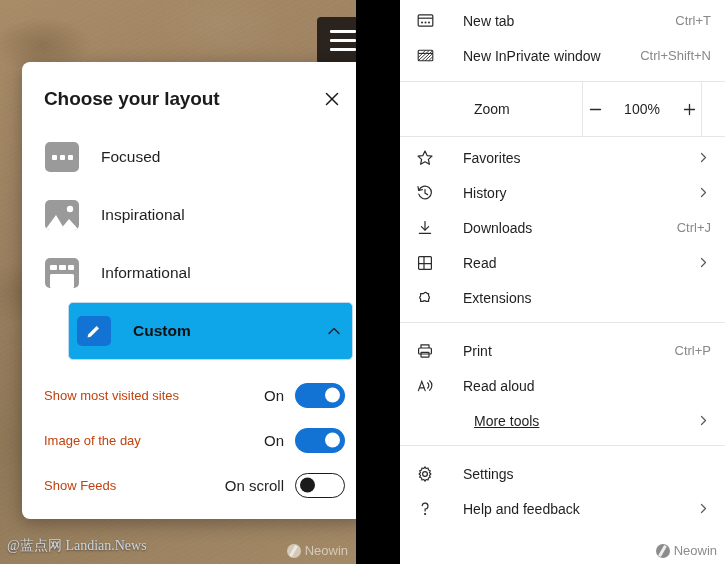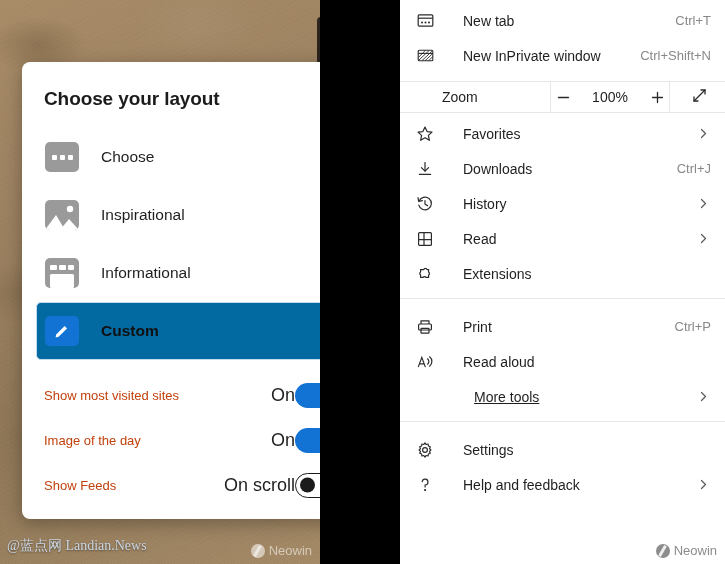--- a/index.html
+++ b/index.html
@@ -13,21 +13,21 @@
     position: relative;
     width: 725px;
     height: 564px;
     background: #000;
   }
 
   
   .page-left {
     position: absolute;
     left: 0; top: 0;
-    width: 320px; height: 564px;
+    width: 356px; height: 564px;
     overflow: hidden;
     background-color: #9c8160;
     background-image:
       radial-gradient(ellipse 70px 40px at 12% 8%, rgba(120,96,66,0.55), rgba(120,96,66,0) 70%),
       radial-gradient(ellipse 90px 50px at 62% 4%, rgba(168,143,110,0.6), rgba(168,143,110,0) 70%),
       radial-gradient(ellipse 50px 30px at 88% 18%, rgba(110,88,60,0.5), rgba(110,88,60,0) 70%),
       radial-gradient(ellipse 60px 36px at 30% 33%, rgba(175,150,116,0.55), rgba(175,150,116,0) 70%),
       radial-gradient(ellipse 80px 44px at 8% 52%, rgba(125,101,70,0.5), rgba(125,101,70,0) 70%),
       radial-gradient(ellipse 55px 34px at 95% 47%, rgba(178,153,120,0.5), rgba(178,153,120,0) 70%),
       radial-gradient(ellipse 75px 40px at 20% 78%, rgba(130,106,74,0.5), rgba(130,106,74,0) 70%),
@@ -99,22 +99,23 @@
   .layout-row {
     display: flex;
     align-items: center;
     height: 58px;
     padding: 0 8px;
     border-radius: 5px;
     cursor: pointer;
     border: 1px solid transparent;
   }
   .layout-row.selected {
-    background: #0369a1;
+    background: #0ea5e9;
     border: 1px solid #c3d9ee;
+    margin-left: 32px;
   }
   .layout-thumb {
     width: 34px; height: 30px;
     border-radius: 5px;
     background: #9a9a9a;
     flex: 0 0 auto;
     display: flex; align-items: center; justify-content: center;
     position: relative;
     overflow: hidden;
   }
@@ -146,22 +147,23 @@
     align-items: center;
     height: 40px;
     margin-top: 5px;
   }
   .opt-label {
     font-size: 13px;
     color: #c2410c;
     flex: 1 1 auto;
   }
   .opt-state {
-    font-size: 18px;
+    font-size: 15px;
     color: #1f1f1f;
+    margin-right: 11px;
     white-space: nowrap;
   }
   .toggle {
     width: 50px; height: 25px;
     border-radius: 13px;
     position: relative;
     flex: 0 0 auto;
     cursor: pointer;
   }
   .toggle.on { background: #1273d4; }
@@ -262,23 +264,24 @@
   .menu-sep {
     height: 1px;
     background: #e6e6e6;
     margin: 7px 0;
   }
 
   
   .zoom-row {
     display: flex;
     align-items: stretch;
-    height: 32px;
+    height: 56px;
     border-top: 1px solid #e6e6e6;
     border-bottom: 1px solid #e6e6e6;
+    padding-left: 32px;
   }
   .zoom-label-cell {
     flex: 0 0 150px;
     display: flex; align-items: center;
     padding-left: 42px;
     font-size: 14px;
     color: #1f1f1f;
   }
   .zoom-ctrl-cell {
     flex: 1 1 auto;
@@ -337,21 +340,21 @@
       <div class="layout-list">
 
         <div class="layout-row">
           <div class="layout-thumb">
             <div class="dots">
               <i></i>
               <i></i>
               <i></i>
             </div>
           </div>
-          <div class="layout-label">Choose</div>
+          <div class="layout-label">Focused</div>
         </div>
 
         <div class="layout-row">
           <div class="layout-thumb">
             <svg class="pic-mountain" viewBox="0 0 34 30">
               <circle cx="25" cy="9" r="3.2" fill="#ffffff"></circle>
               <path d="M0 30 L11 15 L20 30 Z" fill="#ffffff"></path>
               <path d="M15 30 L24 19 L34 30 Z" fill="#ffffff"></path>
             </svg>
           </div>
@@ -490,48 +493,48 @@
         <span class="menu-label">Favorites</span>
         <span class="menu-chevron">
           <svg width="13" height="13" viewBox="0 0 13 13" fill="none" stroke="currentColor" stroke-width="1.2" stroke-linecap="round" stroke-linejoin="round">
               <path d="M4.5 2.5 L8.5 6.5 L4.5 10.5"></path>
             </svg>
         </span>
       </div>
 
       <div class="menu-item">
         <span class="menu-icon">
+          <svg width="18" height="18" viewBox="0 0 18 18" fill="none" stroke="currentColor" stroke-width="1.2" stroke-linecap="round">
+            <path d="M3 6.2 A6.4 6.4 0 1 1 2.8 10.2"></path>
+            <path d="M2 2.6 L2.7 6.4 L6.4 5.6"></path>
+            <path d="M9 5.6 V9.2 L11.6 10.6"></path>
+          </svg>
+        </span>
+        <span class="menu-label">History</span>
+        <span class="menu-chevron">
+          <svg width="13" height="13" viewBox="0 0 13 13" fill="none" stroke="currentColor" stroke-width="1.2" stroke-linecap="round" stroke-linejoin="round">
+              <path d="M4.5 2.5 L8.5 6.5 L4.5 10.5"></path>
+            </svg>
+        </span>
+      </div>
+
+      <div class="menu-item">
+        <span class="menu-icon">
           <svg width="18" height="18" viewBox="0 0 18 18" fill="none" stroke="currentColor" stroke-width="1.2" stroke-linecap="round" stroke-linejoin="round">
             <path d="M9 2.5 V11"></path>
             <path d="M5.4 7.6 L9 11.2 L12.6 7.6"></path>
             <path d="M3.4 14.4 H14.6"></path>
           </svg>
         </span>
         <span class="menu-label">Downloads</span>
         <span class="menu-shortcut">Ctrl+J</span>
       </div>
 
       <div class="menu-item">
         <span class="menu-icon">
-          <svg width="18" height="18" viewBox="0 0 18 18" fill="none" stroke="currentColor" stroke-width="1.2" stroke-linecap="round">
-            <path d="M3 6.2 A6.4 6.4 0 1 1 2.8 10.2"></path>
-            <path d="M2 2.6 L2.7 6.4 L6.4 5.6"></path>
-            <path d="M9 5.6 V9.2 L11.6 10.6"></path>
-          </svg>
-        </span>
-        <span class="menu-label">History</span>
-        <span class="menu-chevron">
-          <svg width="13" height="13" viewBox="0 0 13 13" fill="none" stroke="currentColor" stroke-width="1.2" stroke-linecap="round" stroke-linejoin="round">
-              <path d="M4.5 2.5 L8.5 6.5 L4.5 10.5"></path>
-            </svg>
-        </span>
-      </div>
-
-      <div class="menu-item">
-        <span class="menu-icon">
           <svg width="18" height="18" viewBox="0 0 18 18" fill="none" stroke="currentColor" stroke-width="1.2">
             <rect x="2.6" y="2.6" width="12.8" height="12.8" rx="1"></rect>
             <path d="M8 2.6 V15.4 M2.6 9.6 H15.4"></path>
           </svg>
         </span>
         <span class="menu-label">Read</span>
         <span class="menu-chevron">
           <svg width="13" height="13" viewBox="0 0 13 13" fill="none" stroke="currentColor" stroke-width="1.2" stroke-linecap="round" stroke-linejoin="round">
               <path d="M4.5 2.5 L8.5 6.5 L4.5 10.5"></path>
             </svg>

